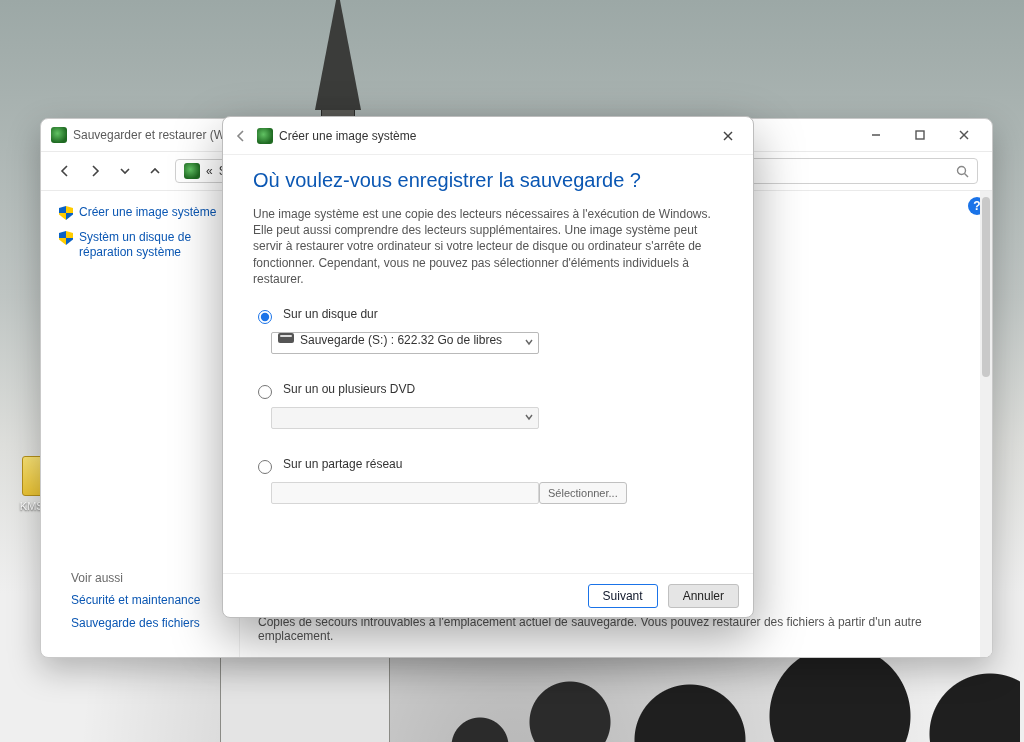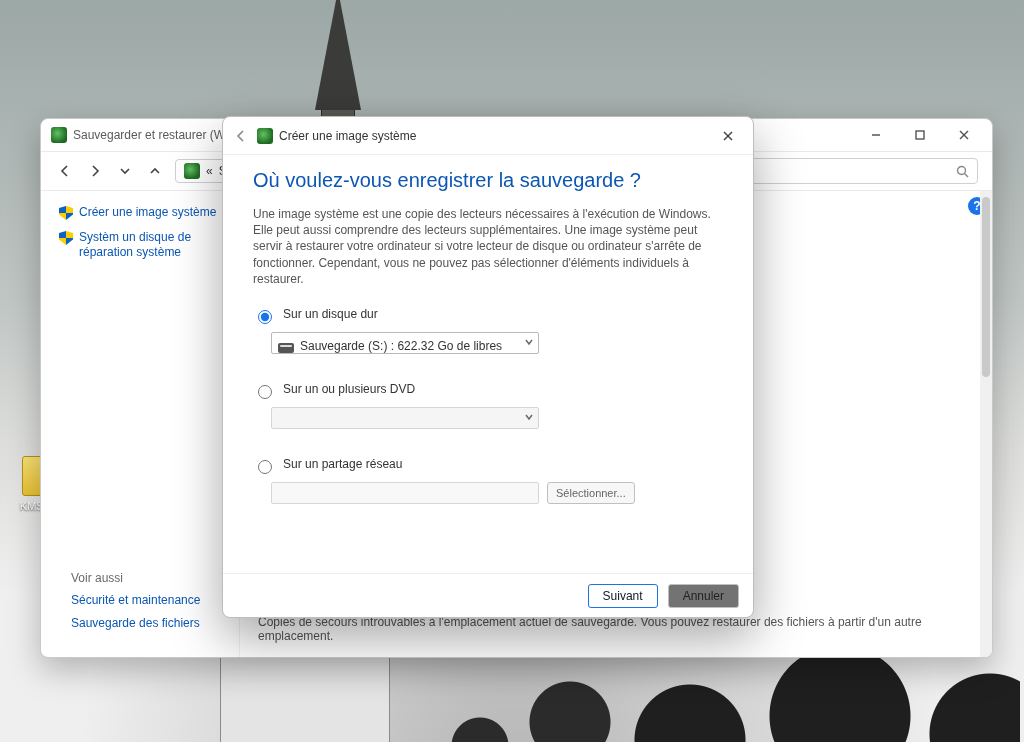--- a/index.html
+++ b/index.html
@@ -160,43 +160,43 @@
   .wiz-h1{color:#0b57b3; font-size:20px; margin:0 0 14px 0; font-weight:400}
   .wiz-desc{color:#555; margin-bottom:20px; line-height:1.35}
 
   .optgroup{margin-bottom:28px}
   .opt{display:flex; align-items:flex-start; gap:8px; margin-bottom:8px}
   .opt input[type=radio]{accent-color:#1a73e8; width:14px;height:14px}
   .opt label{font-size:12px}
   .combo{
     margin-left:18px; width:268px; height:22px;
     border:1px solid #b9b9b9; border-radius:2px;
-    display:flex; align-items:flex-end; padding:0 6px; font-size:12px; background:#fff;
+    display:flex; align-items:flex-start; padding:0 6px; font-size:12px; background:#fff;
     position:relative; color:#333;
   }
   .combo .disk{width:16px;height:10px;background:#555;border-radius:2px;margin-right:6px;position:relative}
   .combo .disk:after{content:"";position:absolute;left:2px;right:2px;top:2px;height:2px;background:#ddd;border-radius:1px}
   .combo .chev{position:absolute;right:4px;top:50%;transform:translateY(-50%);color:#666}
   .combo.disabled{background:#f5f5f5;color:#aaa;border-color:#d6d6d6}
 
-  .netrow{display:flex;gap:8px;margin-left:18px}
+  .netrow{display:flex;margin-left:18px}
   .netinput{
     width:268px;height:22px;border:1px solid #d6d6d6;background:#f8f8f8;border-radius:2px;
   }
   .selbtn{
     height:22px;border:1px solid #c0c0c0;border-radius:3px;background:#f7f7f7;
     font-size:11px;padding:0 8px;color:#666;
   }
 
   .wiz-footer{
     height:44px;border-top:1px solid #eee;display:flex;align-items:center;justify-content:flex-end;
     gap:10px;padding:0 14px;
   }
   .btn{
-    min-width:70px;height:24px;border:1px solid #c0c0c0;border-radius:3px;background:#737373;
+    min-width:70px;height:24px;border:1px solid #c0c0c0;border-radius:3px;background:#e5e5e5;
     font-size:12px;padding:0 14px;color:#222;
   }
   .btn.primary{border-color:#1a73e8;color:#0f172a;background:#fff}
 </style>
 </head>
 <body>
 
 <div class="desktop">
   <div class="spire">
     <div class="triangle"></div>

